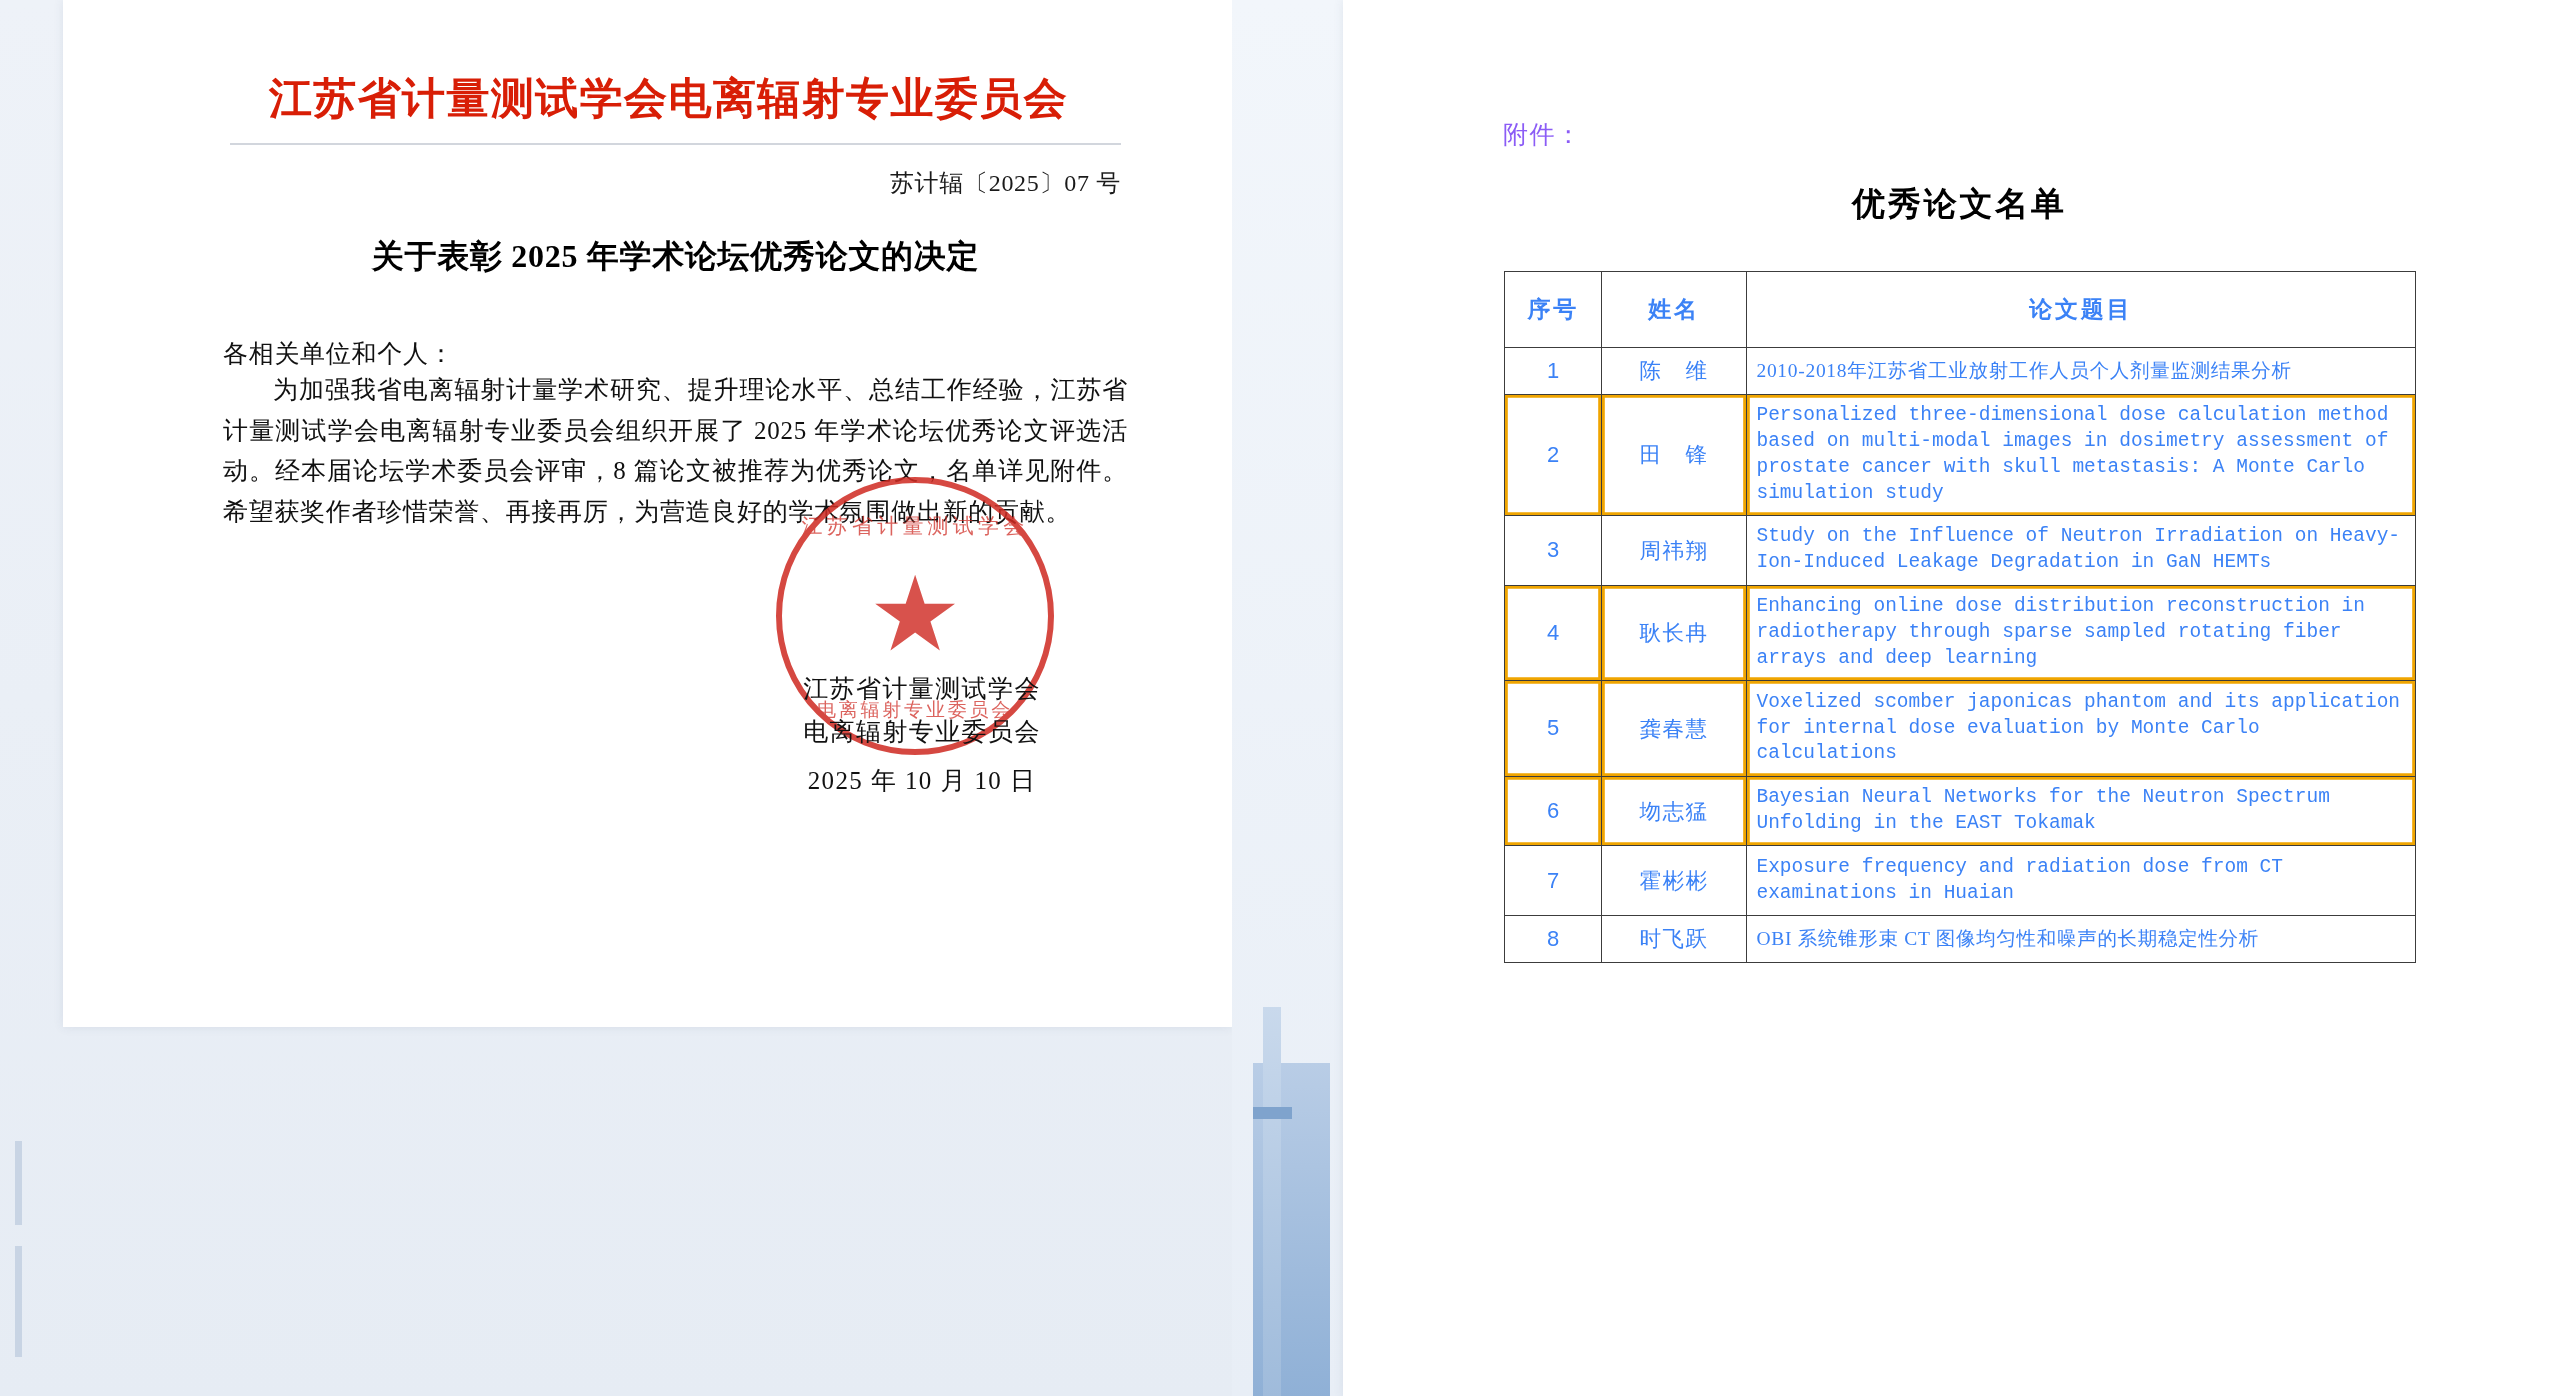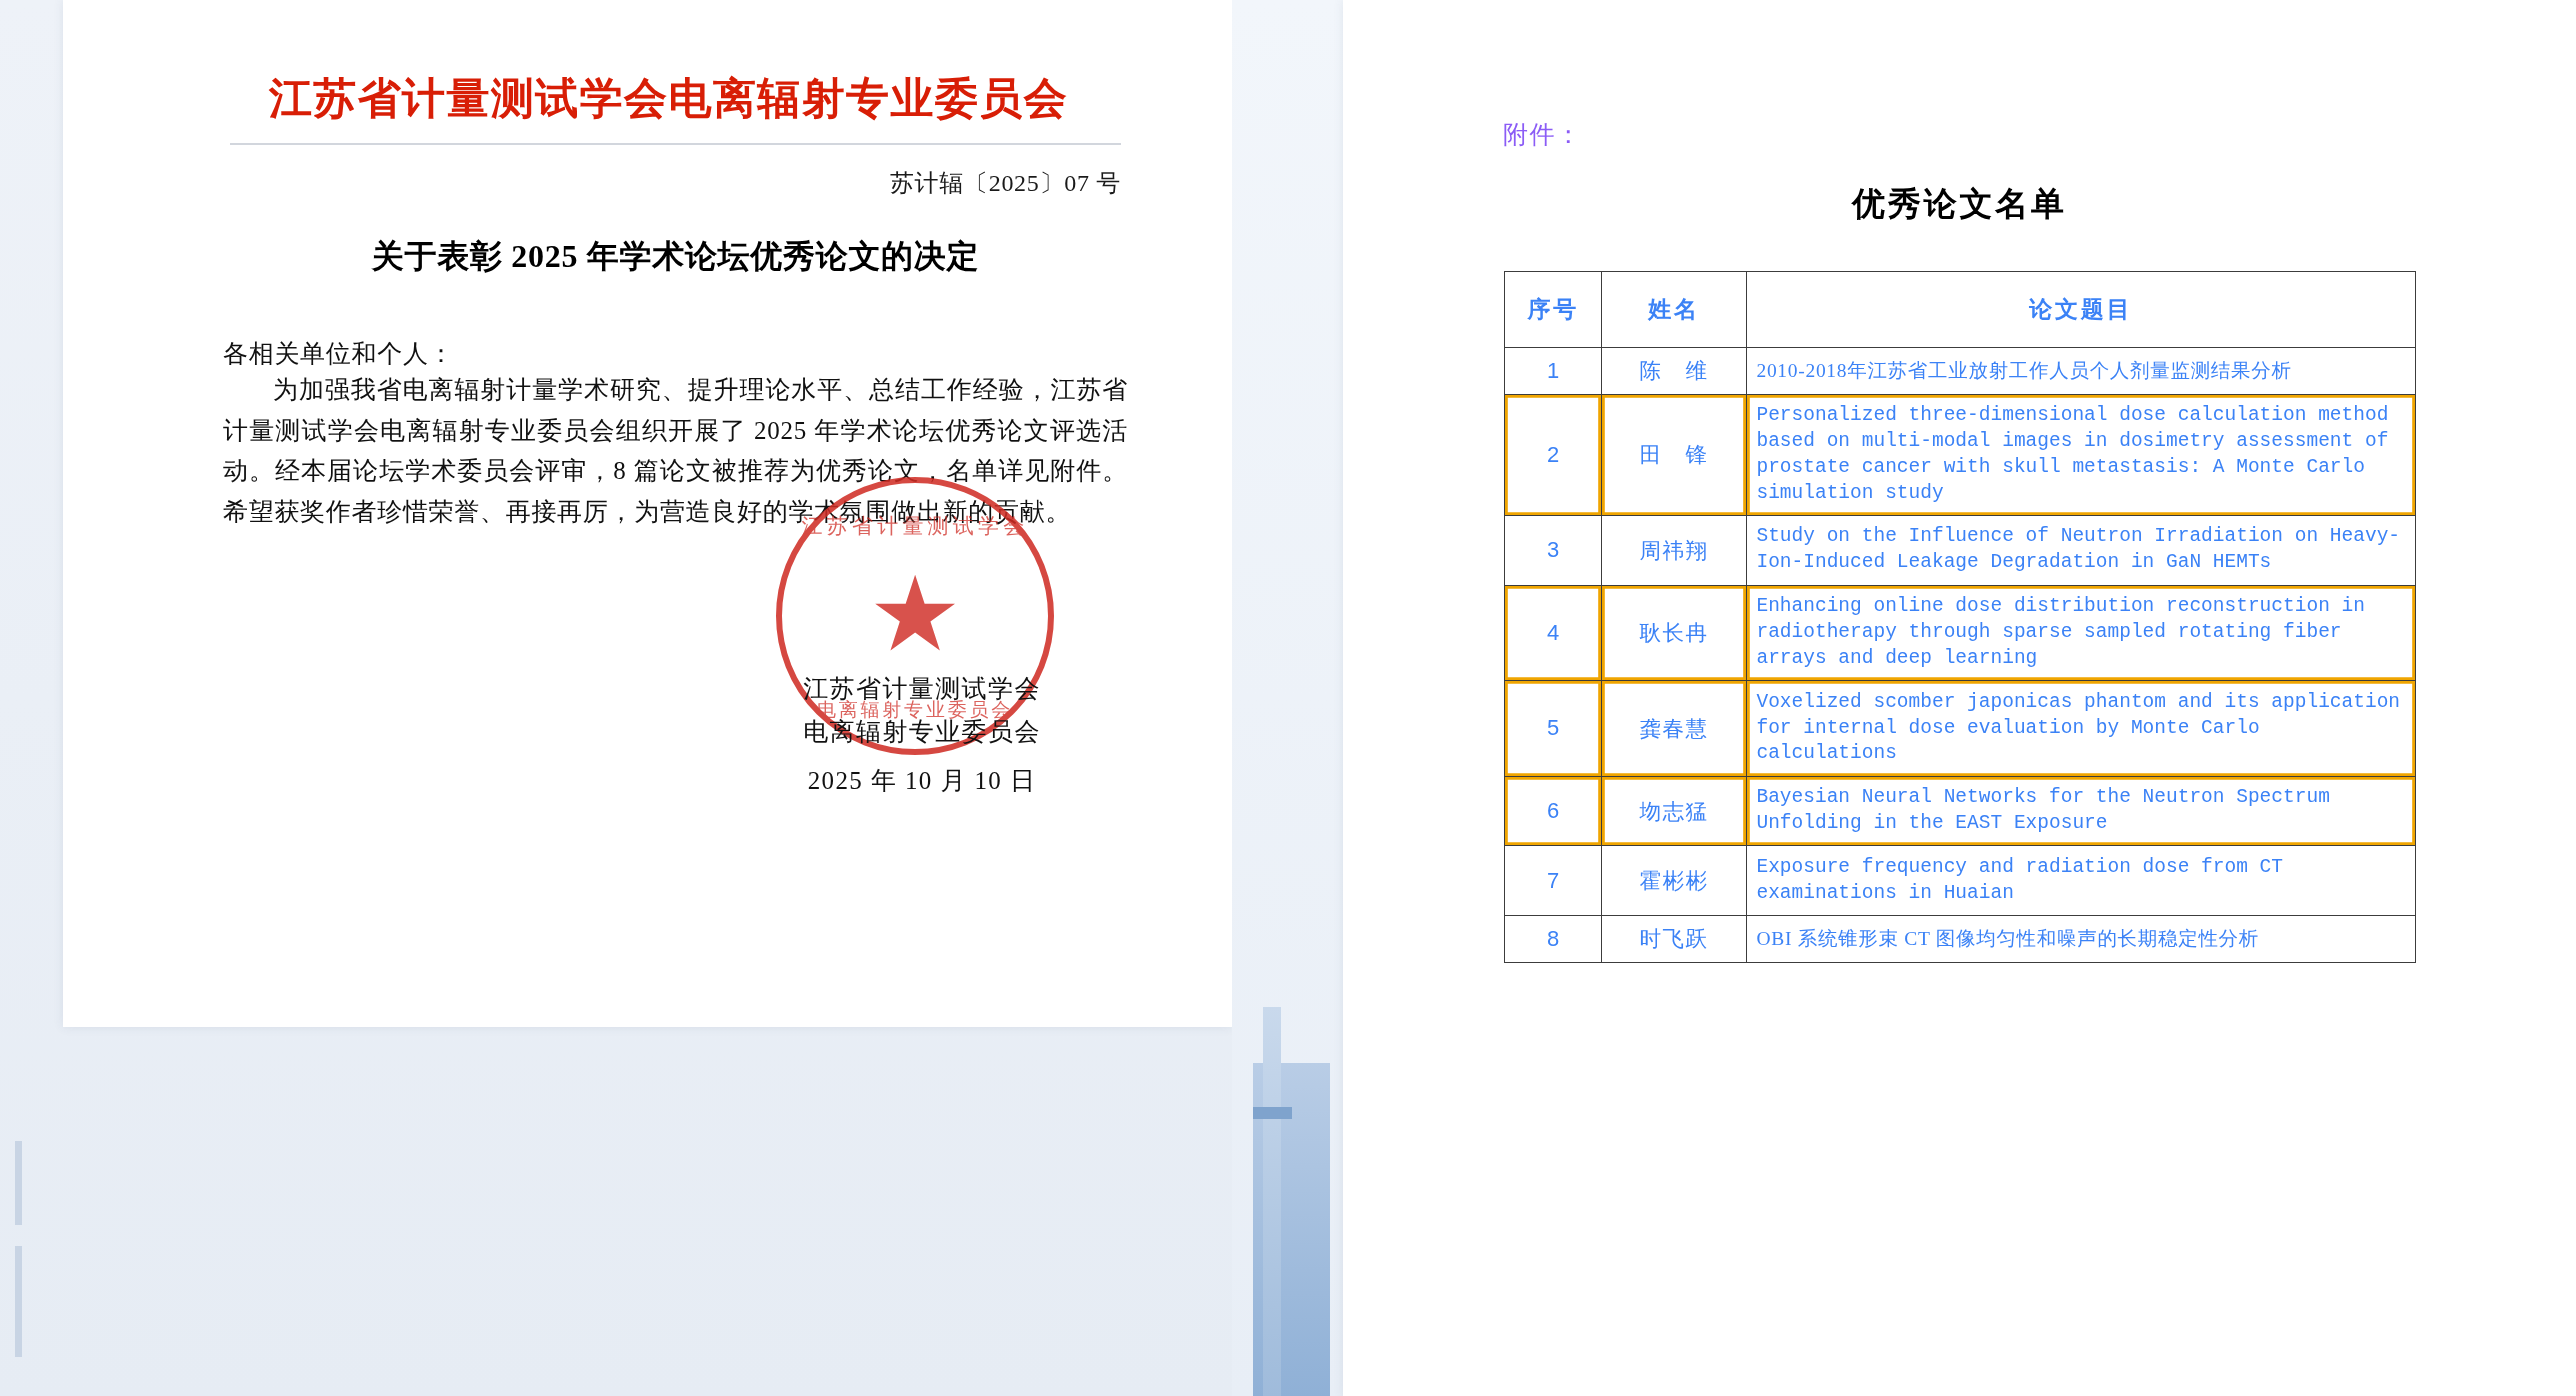--- a/index.html
+++ b/index.html
@@ -366,21 +366,21 @@
             <td class="cell-title" style="box-shadow: rgb(240, 165, 0) 0px 0px 0px 2.8px inset; margin-left: 47px;">Enhancing online dose distribution reconstruction in radiotherapy through sparse sampled rotating fiber arrays and deep learning</td>
           </tr>
           <tr class="highlight">
             <td class="cell-idx" style="box-shadow: rgb(240, 165, 0) 0px 0px 0px 2.8px inset;">5</td>
             <td class="cell-name" style="box-shadow: rgb(240, 165, 0) 0px 0px 0px 2.8px inset;">龚春慧</td>
             <td class="cell-title" style="box-shadow: rgb(240, 165, 0) 0px 0px 0px 2.8px inset;">Voxelized scomber japonicas phantom and its application for internal dose evaluation by Monte Carlo calculations</td>
           </tr>
           <tr class="highlight">
             <td class="cell-idx" style="box-shadow: rgb(240, 165, 0) 0px 0px 0px 2.8px inset;">6</td>
             <td class="cell-name" style="box-shadow: rgb(240, 165, 0) 0px 0px 0px 2.8px inset;">圽志猛</td>
-            <td class="cell-title" style="box-shadow: rgb(240, 165, 0) 0px 0px 0px 2.8px inset;">Bayesian Neural Networks for the Neutron Spectrum Unfolding in the EAST Exposure</td>
+            <td class="cell-title" style="box-shadow: rgb(240, 165, 0) 0px 0px 0px 2.8px inset;">Bayesian Neural Networks for the Neutron Spectrum Unfolding in the EAST Tokamak</td>
           </tr>
           <tr>
             <td class="cell-idx">7</td>
             <td class="cell-name">霍彬彬</td>
             <td class="cell-title">Exposure frequency and radiation dose from CT examinations in Huaian</td>
           </tr>
           <tr>
             <td class="cell-idx">8</td>
             <td class="cell-name">时飞跃</td>
             <td class="cell-title cjk">OBI 系统锥形束 CT 图像均匀性和噪声的长期稳定性分析</td>

